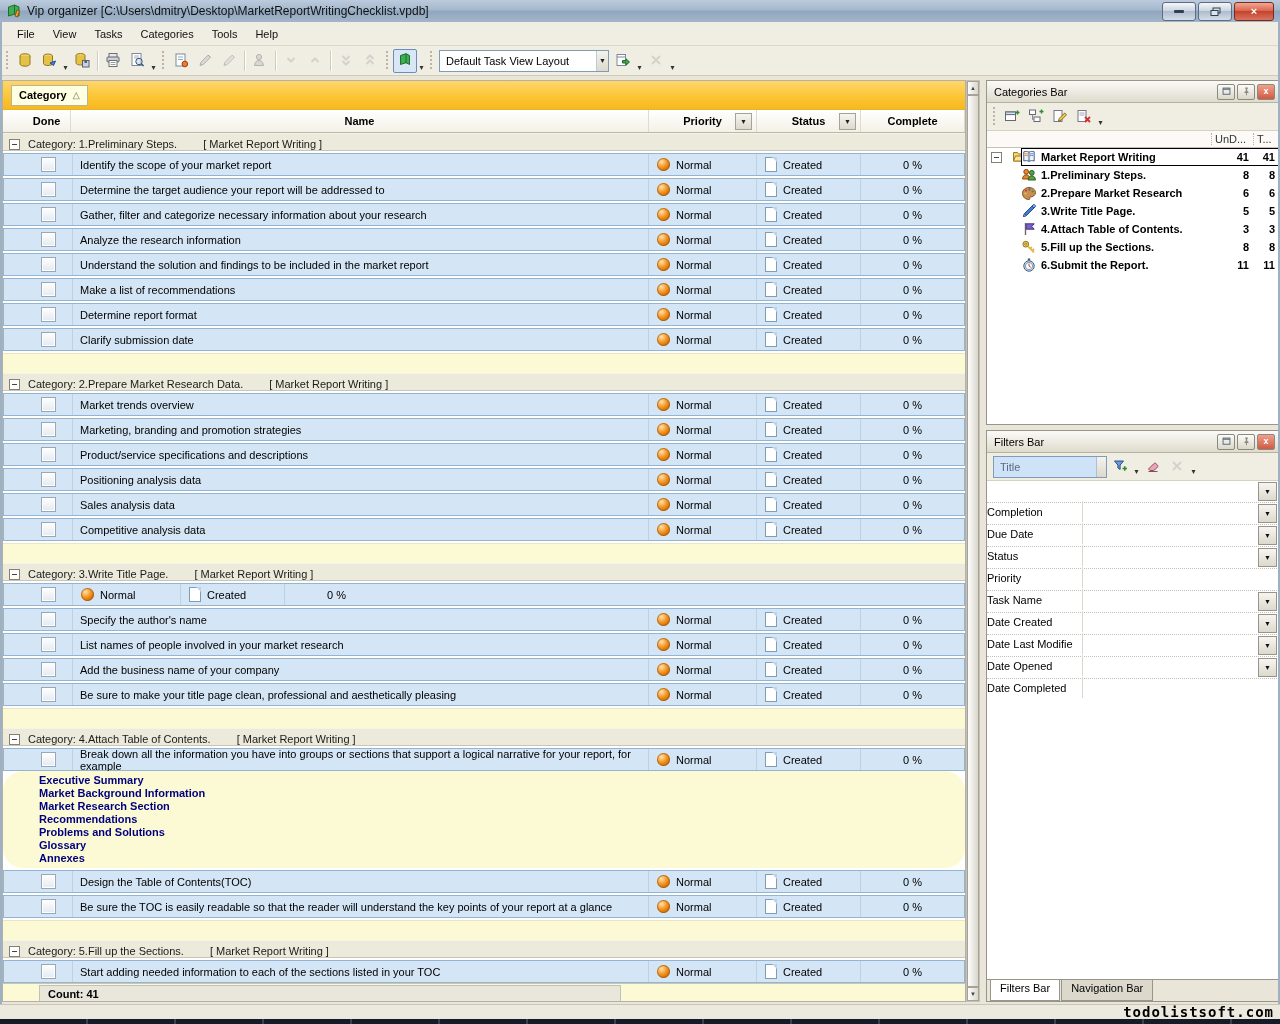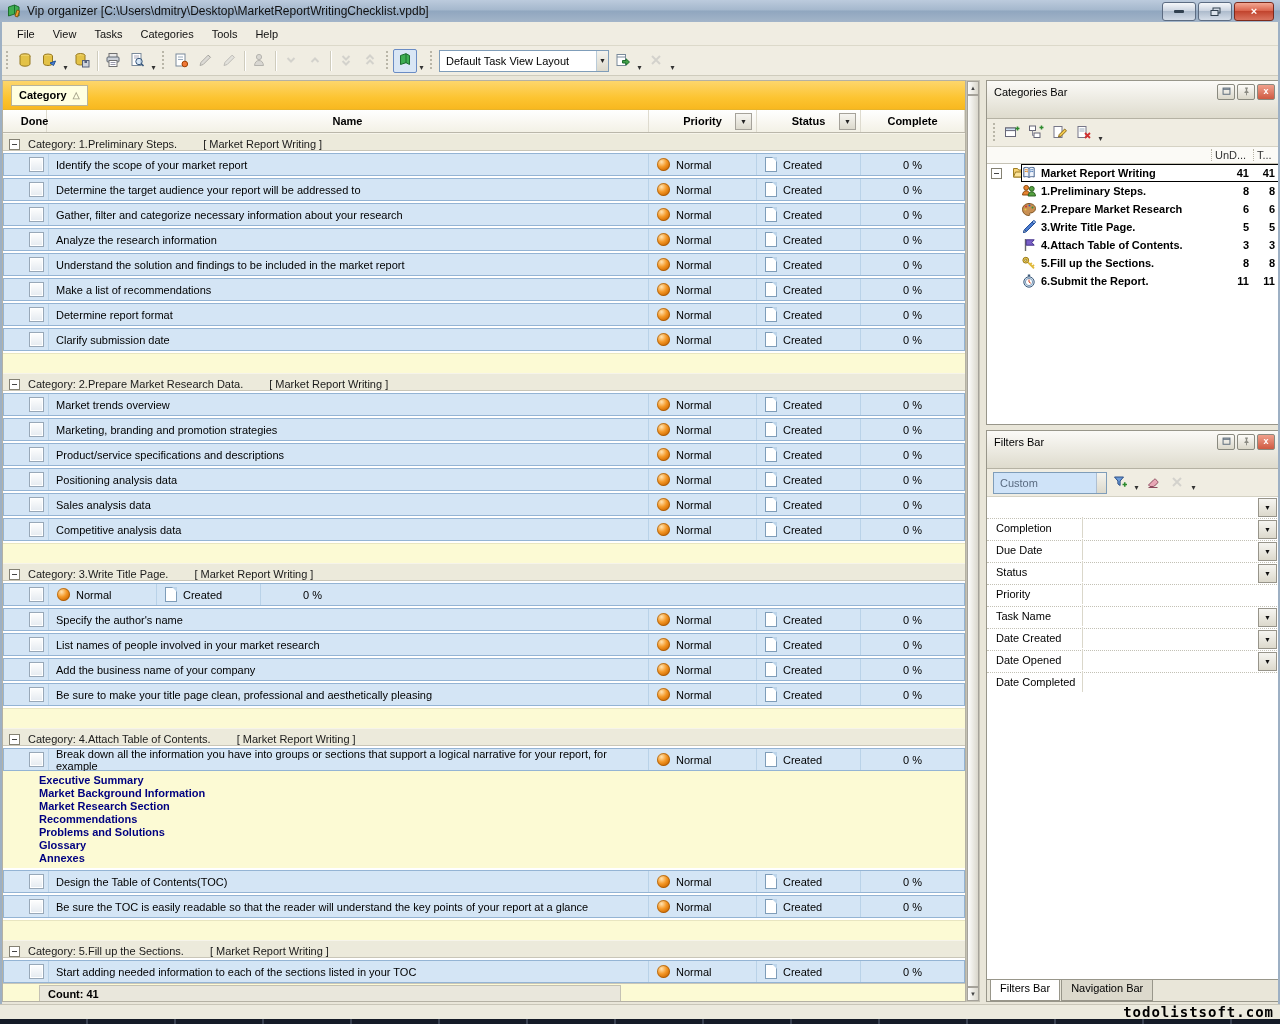--- a/index.html
+++ b/index.html
@@ -37,21 +37,21 @@
   #layout-combo .combo-text{flex:1;}
 
   
   #main-list{position:absolute;left:2px;top:80px;width:964px;height:922px;background:#fff;border:1px solid #b4b1a4;box-sizing:border-box;overflow:hidden;display:flex;flex-direction:column;}
   #group-band{height:28px;background:linear-gradient(#fdd66c,#fcc431 60%,#f8b81f);flex:none;display:flex;align-items:center;padding-left:8px;border-bottom:1px solid #e8b42a;}
   #group-chip{background:#ffffe1;border:1px solid #b8b49a;height:19px;display:flex;align-items:center;padding:0 7px;gap:6px;font-weight:bold;}
   #group-chip .sort-tri{color:#a8a58c;font-size:9px;}
   #col-header{height:22px;flex:none;background:linear-gradient(#ffffff,#f3f1e6);border-bottom:1px solid #bab7aa;display:flex;font-weight:bold;}
   #col-header .hcell{display:flex;align-items:center;justify-content:center;position:relative;border-right:1px solid #dedbcf;box-sizing:border-box;}
   .filter-btn{position:absolute;right:4px;top:3px;width:15px;height:15px;border:1px solid #a5a29a;background:linear-gradient(#f6f5f1,#dcd9cc);display:flex;align-items:center;justify-content:center;font-size:7px;color:#222;}
-  .c-done{width:44px;flex:none;padding-left:20px;}
+  .c-done{width:68px;flex:none;padding-left:20px;}
   .c-name{flex:1;}
   .c-priority{width:108px;flex:none;}
   .c-status{width:104px;flex:none;}
   .c-complete{width:104px;flex:none;}
 
   #task-list-body{flex:1;display:flex;flex-direction:column;overflow:hidden;background:#fff;}
   .cat-row{height:16px;flex:none;background:#eceadb;border-top:1px solid #f6f4ea;border-bottom:1px solid #c9c6b8;display:flex;align-items:flex-end;padding-left:6px;color:#1a1a1a;}
   .expander{width:9px;height:9px;border:1px solid #848173;background:#fff;display:inline-flex;align-items:center;justify-content:center;margin-right:8px;flex:none;position:relative;}
   .expander::after{content:"";width:5px;height:1px;background:#444;display:block;}
   .cat-context{margin-left:26px;}
@@ -62,34 +62,34 @@
   .cell.c-name{padding-left:7px;}
   .cell.c-priority,.cell.c-status{padding-left:8px;gap:6px;}
   .cell.c-complete{justify-content:center;}
   .checkbox{width:13px;height:13px;border:1px solid #98a8b8;background:linear-gradient(#fefefe,#e4eaf0);box-shadow:inset 0 0 0 1px #fff;}
   .prio-ball{width:13px;height:13px;border-radius:50%;flex:none;
     background:radial-gradient(circle at 35% 30%,#ffe3b2 0%,#f59a2a 40%,#d06a00 75%,#9c4e00 100%);
     box-shadow:inset 0 0 0 1px rgba(140,75,0,.55);}
   .status-page{width:10px;height:13px;background:#fff;border:1px solid #7f9db9;position:relative;flex:none;}
   .status-page::after{content:"";position:absolute;right:-1px;top:-1px;border-style:solid;border-width:0 5px 5px 0;border-color:transparent #bcd4ea transparent transparent;}
   .spacer-row{height:19px;flex:none;margin-top:2px;background:#fcfad4;border-top:1px solid #e8e5c0;}
-  .note-block{flex:none;background:#fcfad4;padding:3px 0 3px 36px;color:#000080;font-weight:bold;line-height:13px;}
+  .note-block{flex:none;background:#fcfad4;padding:3px 0 3px 36px;color:#000080;font-weight:bold;line-height:13px;border-radius:20px;}
   .count-row{margin-top:auto;flex:none;height:20px;background:#fcfad4;border-top:1px solid #c9c6b8;display:flex;align-items:center;}
   .count-box{margin-left:36px;width:582px;height:18px;background:#e9e7dc;border:1px solid #c4c1b4;display:flex;align-items:center;padding-left:8px;font-weight:bold;box-sizing:border-box;}
 
   
   #vscroll{position:absolute;left:966px;top:80px;width:14px;height:922px;background:#f2f0eb;border:1px solid #c4c1b4;box-sizing:border-box;display:flex;flex-direction:column;}
   .sb-arrow{height:14px;flex:none;background:linear-gradient(90deg,#fdfdfc,#d9d6cb);border:1px solid #a5a29a;box-sizing:border-box;display:flex;align-items:center;justify-content:center;font-size:6px;color:#444;}
   .sb-thumb{flex:1;margin:0;background:linear-gradient(90deg,#fdfdfc,#d9d6cb);border:1px solid #a5a29a;box-sizing:border-box;}
 
   
   .panel{position:absolute;background:#fff;border:1px solid #98968a;box-sizing:border-box;display:flex;flex-direction:column;}
   #categories-panel{left:986px;top:80px;width:294px;height:345px;}
   #filters-panel{left:986px;top:430px;width:294px;height:572px;}
-  .panel-title{height:21px;flex:none;background:linear-gradient(#fbfaf7,#dedbcd);border-bottom:1px solid #b5b2a4;display:flex;align-items:center;padding:0 4px 16px 7px;}
+  .panel-title{height:21px;flex:none;background:linear-gradient(#fbfaf7,#dedbcd);border-bottom:1px solid #b5b2a4;display:flex;align-items:center;padding:0 4px 0 7px;}
   .panel-title .pt-text{flex:1;}
   .pt-btn{width:16px;height:14px;border:1px solid #8a8a80;border-radius:2px;background:linear-gradient(#fcfbf8,#dad7c9);margin-left:2px;display:flex;align-items:center;justify-content:center;}
   .pt-btn svg{width:11px;height:11px;}
   .pt-btn.close{background:linear-gradient(#f0a08c,#cf5a42);color:#fff;font-weight:bold;font-size:9px;line-height:1;}
   .panel-toolbar{height:27px;flex:none;background:#f0ede2;border-bottom:1px solid #d5d2c4;display:flex;align-items:center;padding-left:2px;}
 
   
   #tree-header{height:16px;flex:none;border-bottom:1px solid #c5c2b5;display:flex;align-items:center;color:#333;background:#fbfaf6;}
   #tree-header .th-spacer{flex:1;}
   #tree-header .th-cell{border-left:1px dotted #b5b2a4;padding:0 3px;box-sizing:border-box;}
@@ -104,21 +104,21 @@
   .tree-row .tr-num{width:38px;text-align:right;flex:none;}
   .tree-row .tr-num.tot{width:26px;padding-right:4px;}
   .tree-indent{width:34px;flex:none;display:flex;align-items:center;padding-left:4px;box-sizing:border-box;gap:2px;}
   .tree-indent svg{width:16px;height:16px;}
 
   
   .f-combo{width:112px;height:20px;border:1px solid #7f9db9;background:#cfe3f8;color:#5a6b80;display:flex;align-items:center;margin:0 1px 0 4px;}
   .f-combo .combo-text{flex:1;padding:0 6px;}
   .f-combo .combo-dd{width:9px;height:100%;border-left:1px solid #aebfd2;background:linear-gradient(#f4f3ee,#dcd9cc);}
   .f-row{height:21px;flex:none;display:flex;align-items:center;border-bottom:1px dotted #c3c1b5;}
-  .f-label{width:96px;flex:none;padding-left:9px;box-sizing:border-box;border-right:1px solid #dad7ca;height:100%;display:flex;align-items:center;white-space:nowrap;overflow:hidden;margin-top:40px;}
+  .f-label{width:96px;flex:none;box-sizing:border-box;border-right:1px solid #dad7ca;height:100%;display:flex;align-items:center;white-space:nowrap;overflow:hidden;margin-top:40px;}
   .f-value{flex:1;height:100%;}
   .f-dd{width:17px;height:17px;flex:none;margin-right:2px;border:1px solid #97948a;background:linear-gradient(#f6f5f1,#dcd9cc);display:flex;align-items:center;justify-content:center;font-size:7px;color:#111;}
   #filters-fill{flex:1;}
   #panel-tabs{height:21px;flex:none;background:#e9e6d9;border-top:1px solid #98968a;display:flex;align-items:stretch;padding-left:3px;}
   .tab{border:1px solid #98968a;border-top:none;background:#dcd9cc;padding:2px 9px 0 9px;margin-right:1px;}
   .tab.active{background:#fff;}
 
   
   .frame-edge{position:absolute;top:22px;width:2px;height:982px;background:#9db0c4;}
   #edge-l{left:0;}#edge-r{right:0;}
@@ -971,21 +971,21 @@
       <span class="pt-btn">
           <svg viewBox="0 0 16 16">
             <path d="M6 2h4v1.6l-1 .6v3l2 1.4v1.6H5V8.6l2-1.4v-3L6 3.6z" fill="#8a8a82"></path>
             <line x1="8" y1="10.2" x2="8" y2="13.5" stroke="#8a8a82" stroke-width="1.4"></line>
           </svg>
         </span>
       <span class="pt-btn close">x</span>
     </div>
     <div class="panel-toolbar">
       <span class="f-combo">
-        <span class="combo-text">Custom</span>
+        <span class="combo-text">Title</span>
         <span class="combo-dd"></span>
       </span>
       <span id="filters-toolbar-icons" style="display:flex;align-items:center;">
           <span class="tb-btn">
             <span><svg viewBox="0 0 16 16">
                 <path d="M2.5 3h9l-3.4 4v4.5l-2.2-1.6V7z" fill="#6a9ad8" stroke="#2c4f86"></path>
                 <path d="M10.5 10.5h4.5M12.75 8.25v4.5" stroke="#2e8b2e" stroke-width="1.6"></path>
               </svg></span>
           </span>
           <span class="tb-dd">▾</span>
@@ -1027,20 +1027,25 @@
         <div class="f-row">
           <span class="f-label">Task Name</span>
           <span class="f-value"></span>
         </div>
         <div class="f-row">
           <span class="f-label">Date Created</span>
           <span class="f-value"></span>
           <span class="f-dd">▼</span>
         </div>
         <div class="f-row">
+          <span class="f-label">Date Last Modifie</span>
+          <span class="f-value"></span>
+          <span class="f-dd">▼</span>
+        </div>
+        <div class="f-row">
           <span class="f-label">Date Opened</span>
           <span class="f-value"></span>
           <span class="f-dd">▼</span>
         </div>
         <div class="f-row">
           <span class="f-label">Date Completed</span>
           <span class="f-value"></span>
           <span class="f-dd">▼</span>
         </div>
       </div>

